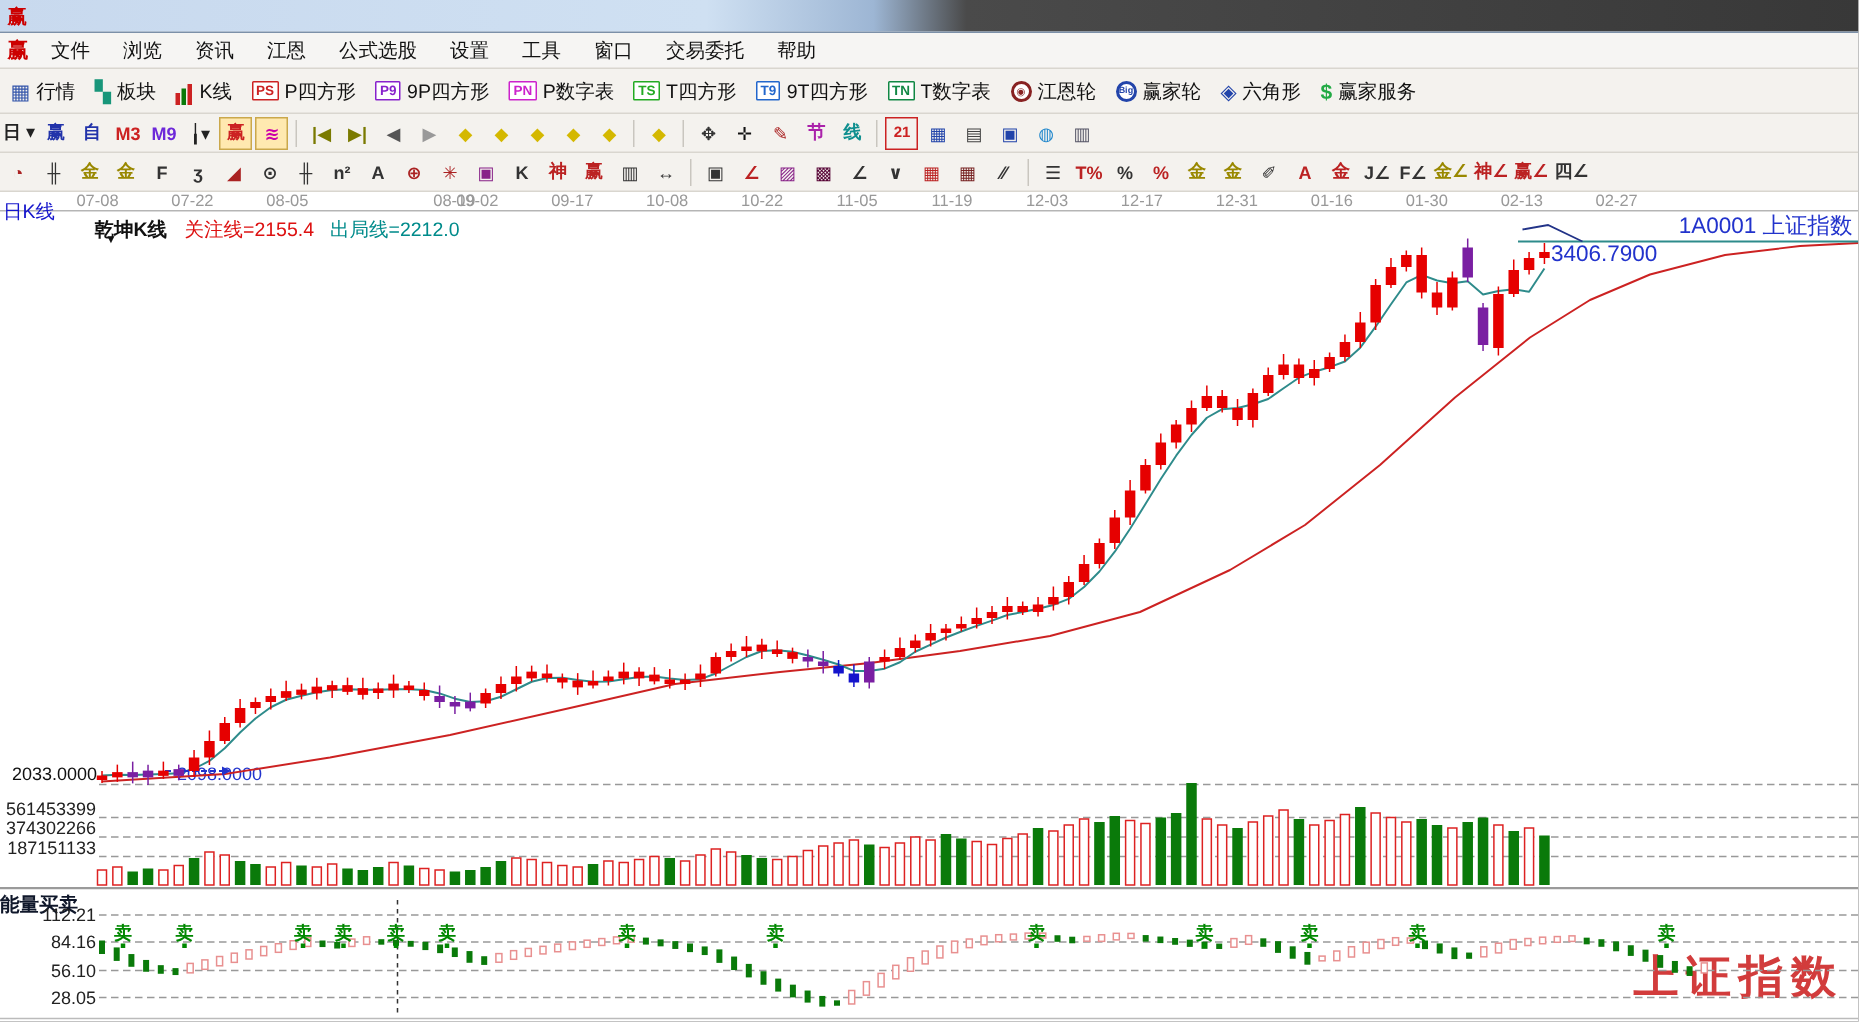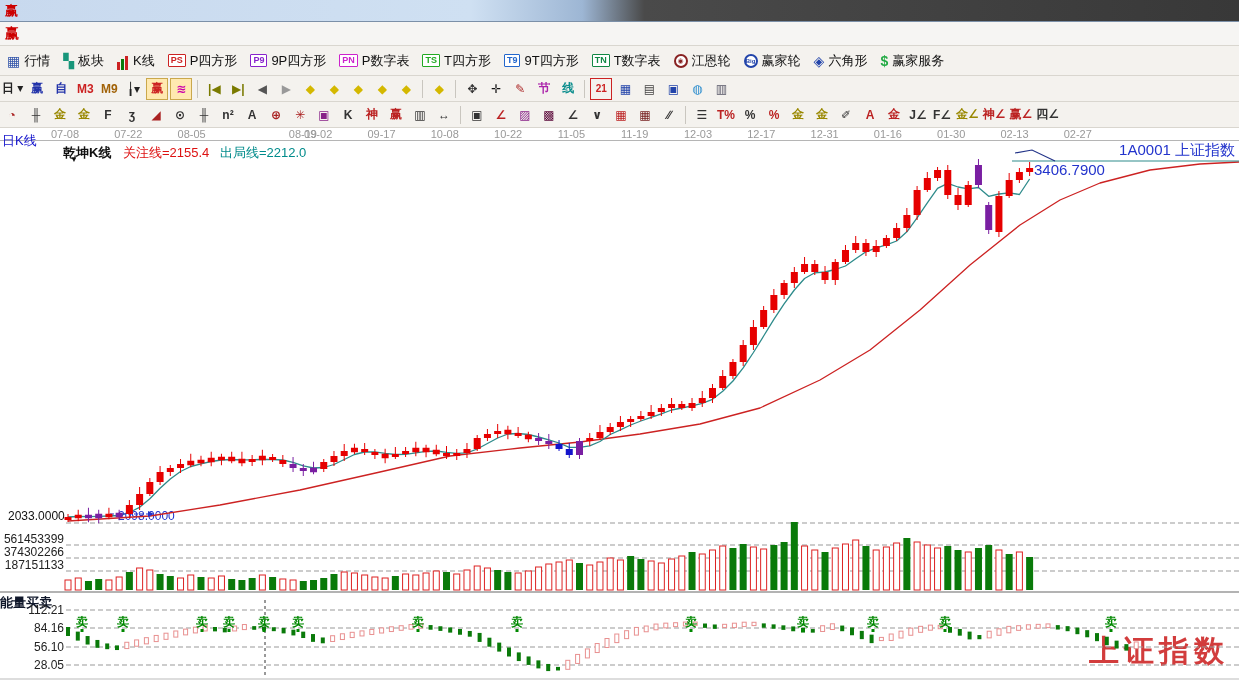--- a/index.html
+++ b/index.html
@@ -58,20 +58,32 @@
 <body>
 
 <div id="app">
 
   <div class="titlebar">
     <span class="applogo">赢</span>
   </div>
 
   <div class="menubar">
     <span class="applogo">赢</span>
+    <span id="menuItems" style="display:flex;">
+        <span class="mi">文件</span>
+        <span class="mi">浏览</span>
+        <span class="mi">资讯</span>
+        <span class="mi">江恩</span>
+        <span class="mi">公式选股</span>
+        <span class="mi">设置</span>
+        <span class="mi">工具</span>
+        <span class="mi">窗口</span>
+        <span class="mi">交易委托</span>
+        <span class="mi">帮助</span>
+      </span>
   </div>
 
   <div id="tb1" class="tbar">
       <span class="tb1btn">
         <span class="ic" style="color: rgb(51, 85, 170);">▦</span>
         <span class="lb">行情</span>
       </span>
       <span class="tb1btn">
         <span class="ic" style="color: rgb(24, 150, 122);">▚</span>
         <span class="lb">板块</span>
@@ -119,21 +131,21 @@
       <span class="tb1btn">
         <span class="ic" style="color: rgb(34, 170, 68); font-weight: bold;">$</span>
         <span class="lb">赢家服务</span>
       </span>
     </div>
   <div id="tb2" class="tbar">
       <span class="tbbtn" style="color: rgb(34, 34, 34);">日 ▾</span>
       <span class="tbbtn" style="color: rgb(34, 51, 170);">赢</span>
       <span class="tbbtn" style="color: rgb(34, 51, 170);">自</span>
       <span class="tbbtn" style="color: rgb(204, 34, 34);">M3</span>
-      <span class="tbbtn" style="color: #a16207;">M9</span>
+      <span class="tbbtn" style="color: #6d28d9;">M9</span>
       <span class="tbbtn" style="color: rgb(34, 34, 34);">╽▾</span>
       <span class="tbbtn pressed" style="color: rgb(204, 34, 34);">赢</span>
       <span class="tbbtn pressed" style="color: rgb(204, 0, 170);">≋</span>
       <span class="tbsep"></span>
       <span class="tbbtn" style="color: rgb(122, 122, 0);">|◀</span>
       <span class="tbbtn" style="color: rgb(122, 122, 0);">▶|</span>
       <span class="tbbtn" style="color: rgb(85, 85, 85);">◀</span>
       <span class="tbbtn" style="color: rgb(153, 153, 153);">▶</span>
       <span class="tbbtn" style="color: rgb(212, 184, 0);">◆</span>
       <span class="tbbtn" style="color: rgb(212, 184, 0);">◆</span>

